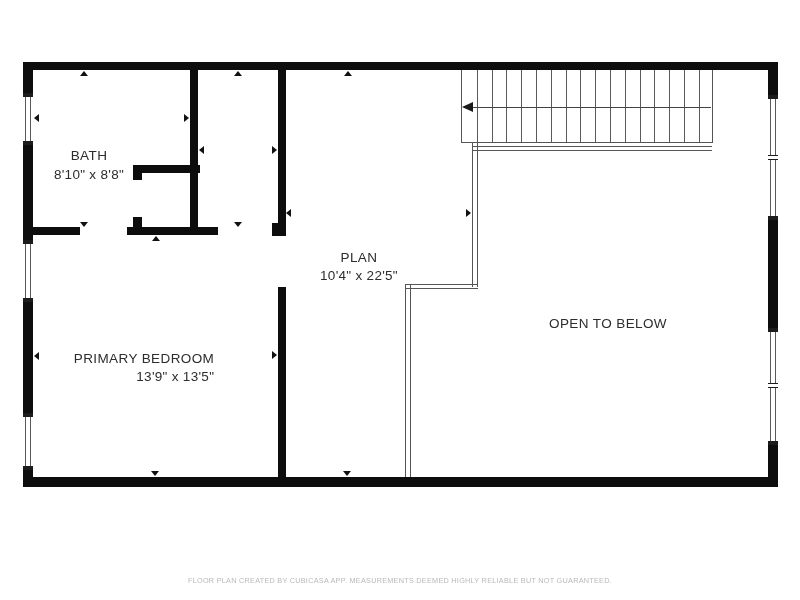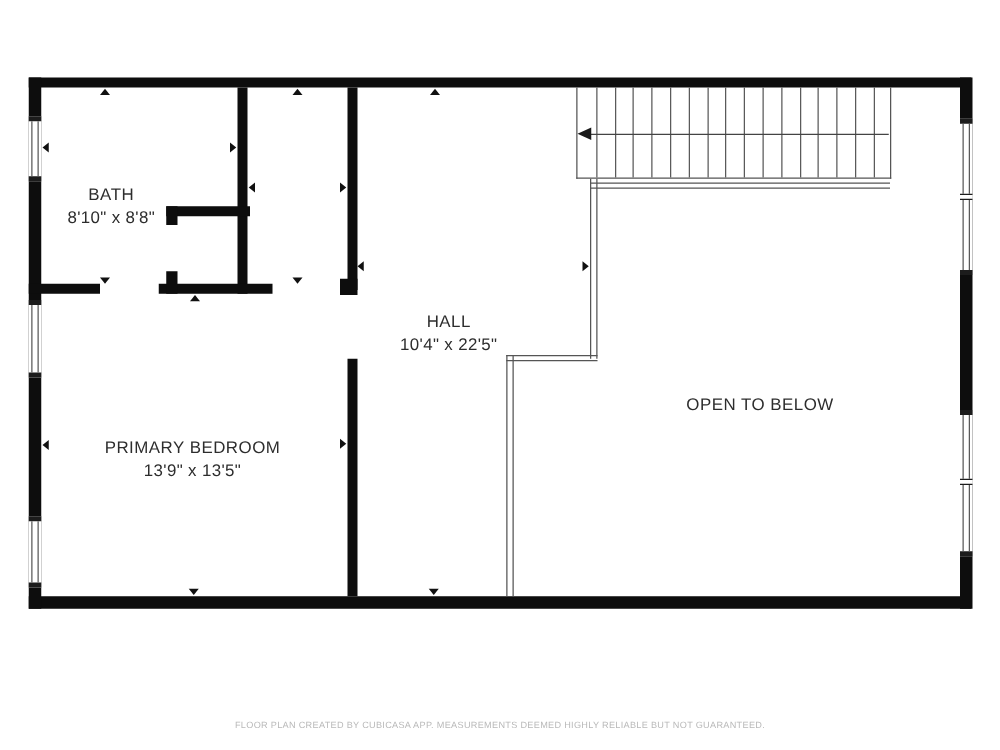--- a/index.html
+++ b/index.html
@@ -138,24 +138,24 @@
       <div class="marker left" style="left: 34px; top: 351.5px;"></div>
       <div class="marker right" style="left: 271.5px; top: 350.5px;"></div>
       <div class="marker down" style="left: 150.5px; top: 470.5px;"></div>
     </div>
 
   <div class="room-label" id="label-0" style="left: 89px; top: 165px;">
     <div class="room-name">BATH</div>
     <div class="room-dims">8'10" x 8'8"</div>
   </div>
   <div class="room-label" id="label-2" style="left: 359px; top: 266.5px;">
-    <div class="room-name">HALL</div>
+    <div class="room-name">PLAN</div>
     <div class="room-dims">10'4" x 22'5"</div>
   </div>
-  <div class="room-label" id="label-3" style="left: 154px; top: 367.5px;">
+  <div class="room-label" id="label-3" style="left: 144px; top: 367.5px; text-align: right;">
     <div class="room-name">PRIMARY BEDROOM</div>
     <div class="room-dims">13'9" x 13'5"</div>
   </div>
   <div class="room-label" id="label-4" style="left: 608px; top: 324px;">
     <div class="room-name">OPEN TO BELOW</div>
 
   </div>
 
   <div id="footer-note">FLOOR PLAN CREATED BY CUBICASA APP. MEASUREMENTS DEEMED HIGHLY RELIABLE BUT NOT GUARANTEED.</div>
 </div>

